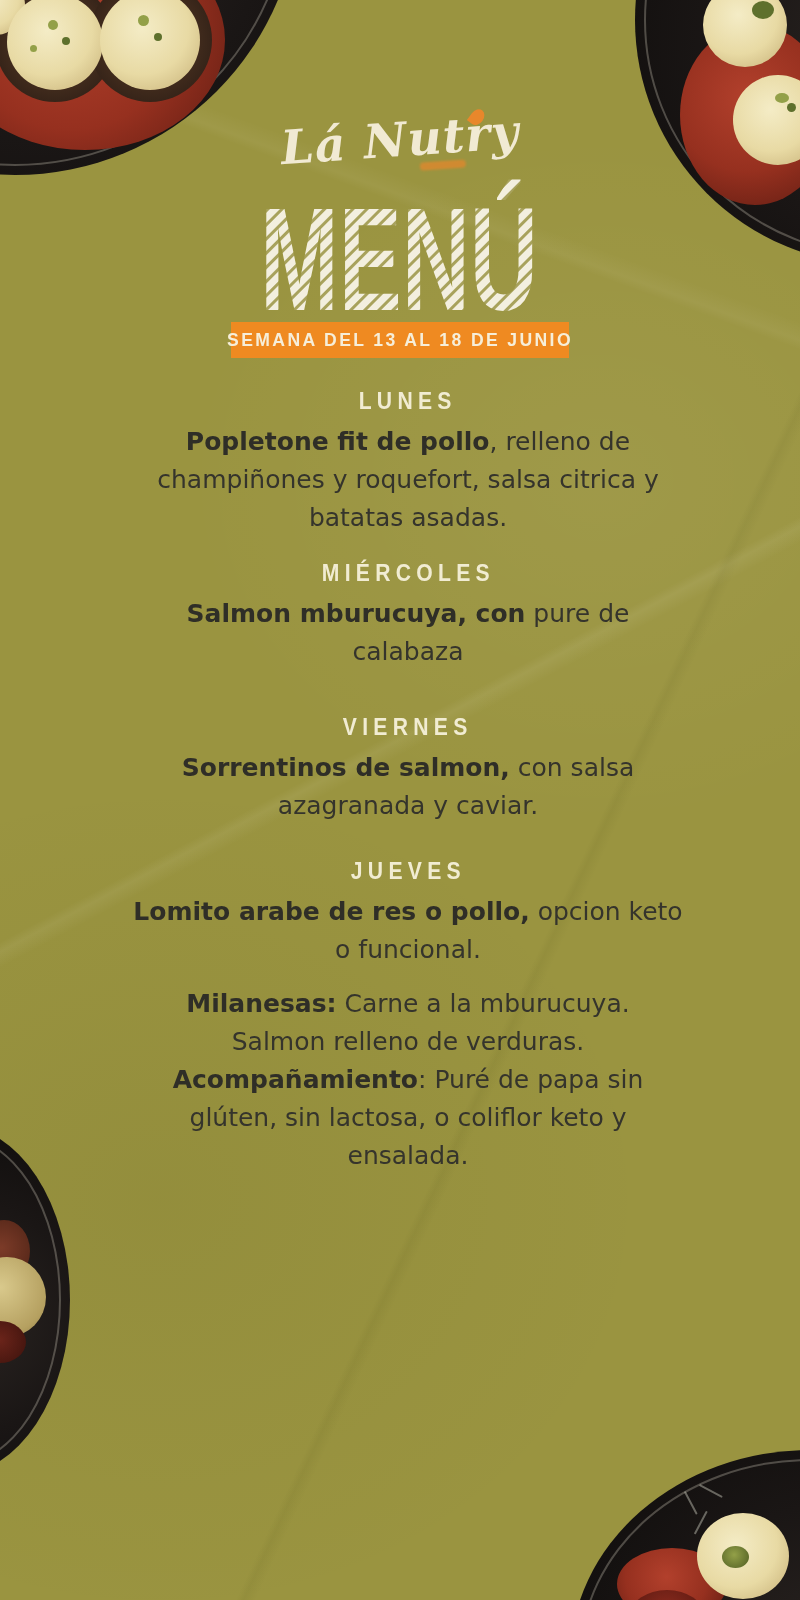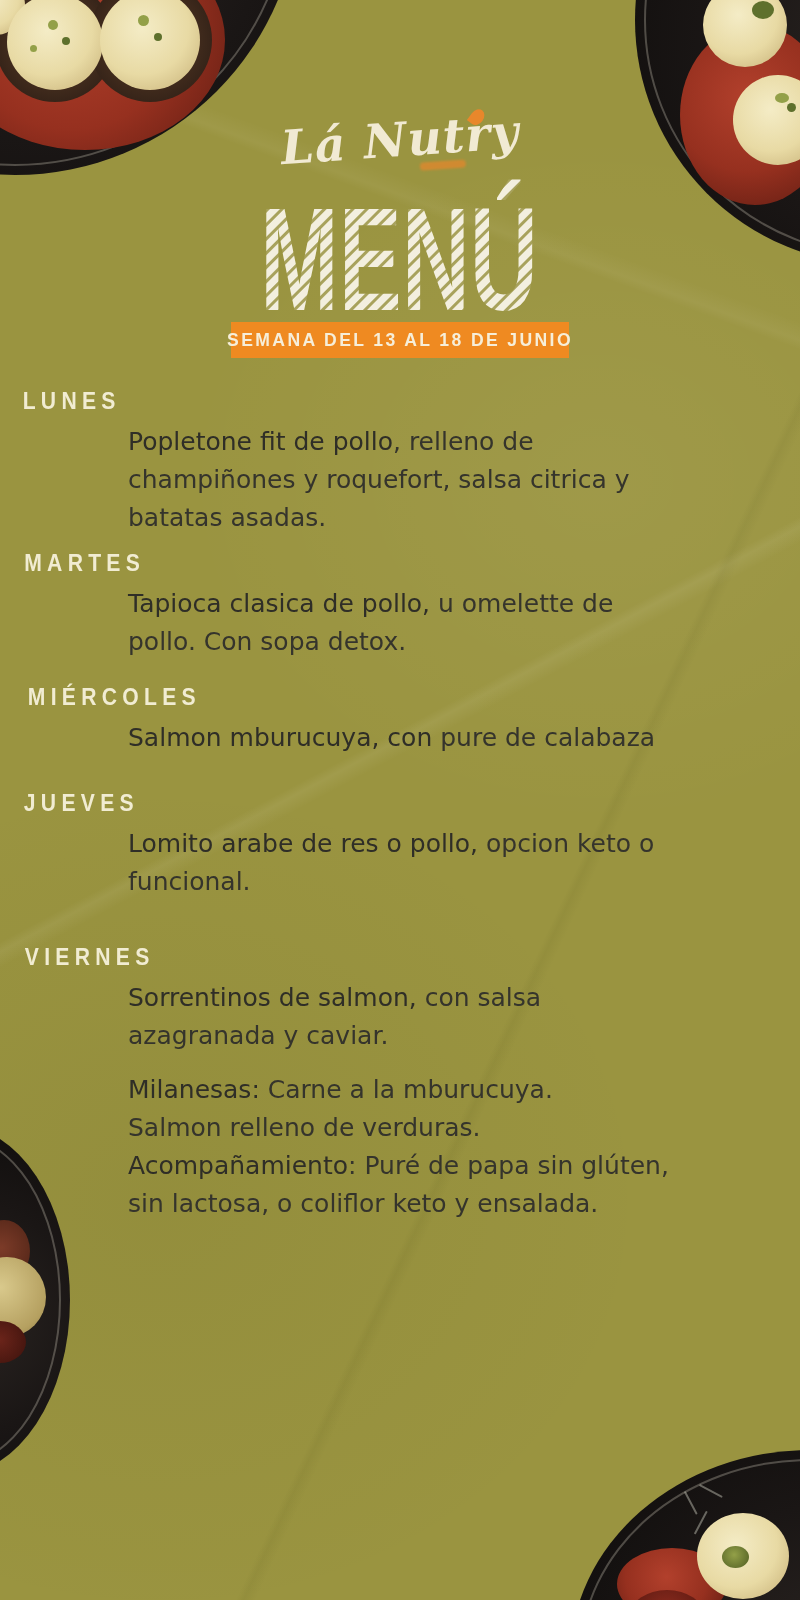--- a/index.html
+++ b/index.html
@@ -41,27 +41,27 @@
     background:#e8872b; border-radius:50% 50% 50% 0; transform:rotate(40deg); display:inline-block;}
   .smudge{position:absolute; top:52px; left:calc(50% + 18px); width:46px; height:8px;
     background:#e8872b; opacity:.7; border-radius:4px; filter:blur(1.2px); display:inline-block;}
   .title-svg{position:absolute; top:170px; left:220px; z-index:3;}
   .banner{position:absolute; top:322px; left:231px; width:338px; height:36px; z-index:3;
     background:#ef8a21; display:flex; align-items:center; justify-content:center;}
   .banner-text{font-family:"Liberation Sans", sans-serif; font-weight:700; font-size:18.5px;
     letter-spacing:2.5px; color:#f6eed9; transform:scaleX(.95); white-space:nowrap;}
   
   .days{position:absolute; top:385px; left:0; right:0; z-index:3;}
-  .day{text-align:left;padding-left:16px;}
+  .day{text-align:center;padding-left:16px;}
   .day-h{margin:0; line-height:32px; height:32px;}
   .day-h-inner{display:inline-block; font-family:"Liberation Sans", sans-serif; font-weight:700;
     font-size:24px; letter-spacing:6px; color:#f1ecd2; transform:scaleX(.88); white-space:nowrap;}
   .dish{margin:6px auto 0; max-width:560px; font-size:25px; line-height:38px;
     color:#35342c; font-weight:400;}
-  .dish strong{font-weight:400; color:#2f2e27;}
+  .dish strong{font-weight:700; color:#2f2e27;}
   .s2{margin-top:10px;} .s3{margin-top:20px;} .s4{margin-top:30px;}
   .s5{margin-top:40px;} .s6{margin-top:16px;}
 </style>
 </head>
 <body>
 
 <div class="page">
 
   <div class="plate" id="plate-tl">
     <div class="rim"></div>
@@ -127,38 +127,34 @@
     <span class="banner-text">SEMANA DEL 13 AL 18 DE JUNIO</span>
   </div>
 
   <main class="days">
 
     <section class="day s1">
       <h2 class="day-h"><span class="day-h-inner">LUNES</span></h2>
       <p class="dish"><strong>Popletone fit de pollo</strong><span>, relleno de champiñones  y roquefort, salsa citrica y batatas asadas.</span></p>
     </section>
 
-    <section class="day s2">
-      <h2 class="day-h"><span class="day-h-inner">MARTES</span></h2>
-      <p class="dish"><strong>Tapioca clasica de pollo,</strong><span> u omelette de pollo. Con sopa detox.</span></p>
-    </section>
 
     <section class="day s3">
       <h2 class="day-h"><span class="day-h-inner">MIÉRCOLES</span></h2>
       <p class="dish"><strong>Salmon mburucuya, con</strong><span> pure de calabaza</span></p>
     </section>
 
+    <section class="day s5">
+      <h2 class="day-h"><span class="day-h-inner">VIERNES</span></h2>
+      <p class="dish"><strong>Sorrentinos de salmon,</strong><span> con salsa azagranada y caviar.</span></p>
+    </section>
+
     <section class="day s4">
       <h2 class="day-h"><span class="day-h-inner">JUEVES</span></h2>
       <p class="dish"><strong>Lomito arabe de res o pollo,</strong><span> opcion keto o funcional.</span></p>
-    </section>
-
-    <section class="day s5">
-      <h2 class="day-h"><span class="day-h-inner">VIERNES</span></h2>
-      <p class="dish"><strong>Sorrentinos de salmon,</strong><span> con salsa azagranada y caviar.</span></p>
     </section>
 
     <section class="day s6">
       <p class="dish"><strong>Milanesas:</strong><span> Carne a la mburucuya.</span><br><span>Salmon relleno de verduras.</span><br><strong>Acompañamiento</strong><span>: Puré de papa sin glúten, sin lactosa,  o coliflor keto y ensalada.</span></p>
     </section>
 
   </main>
 </div>
 
 </body></html>

